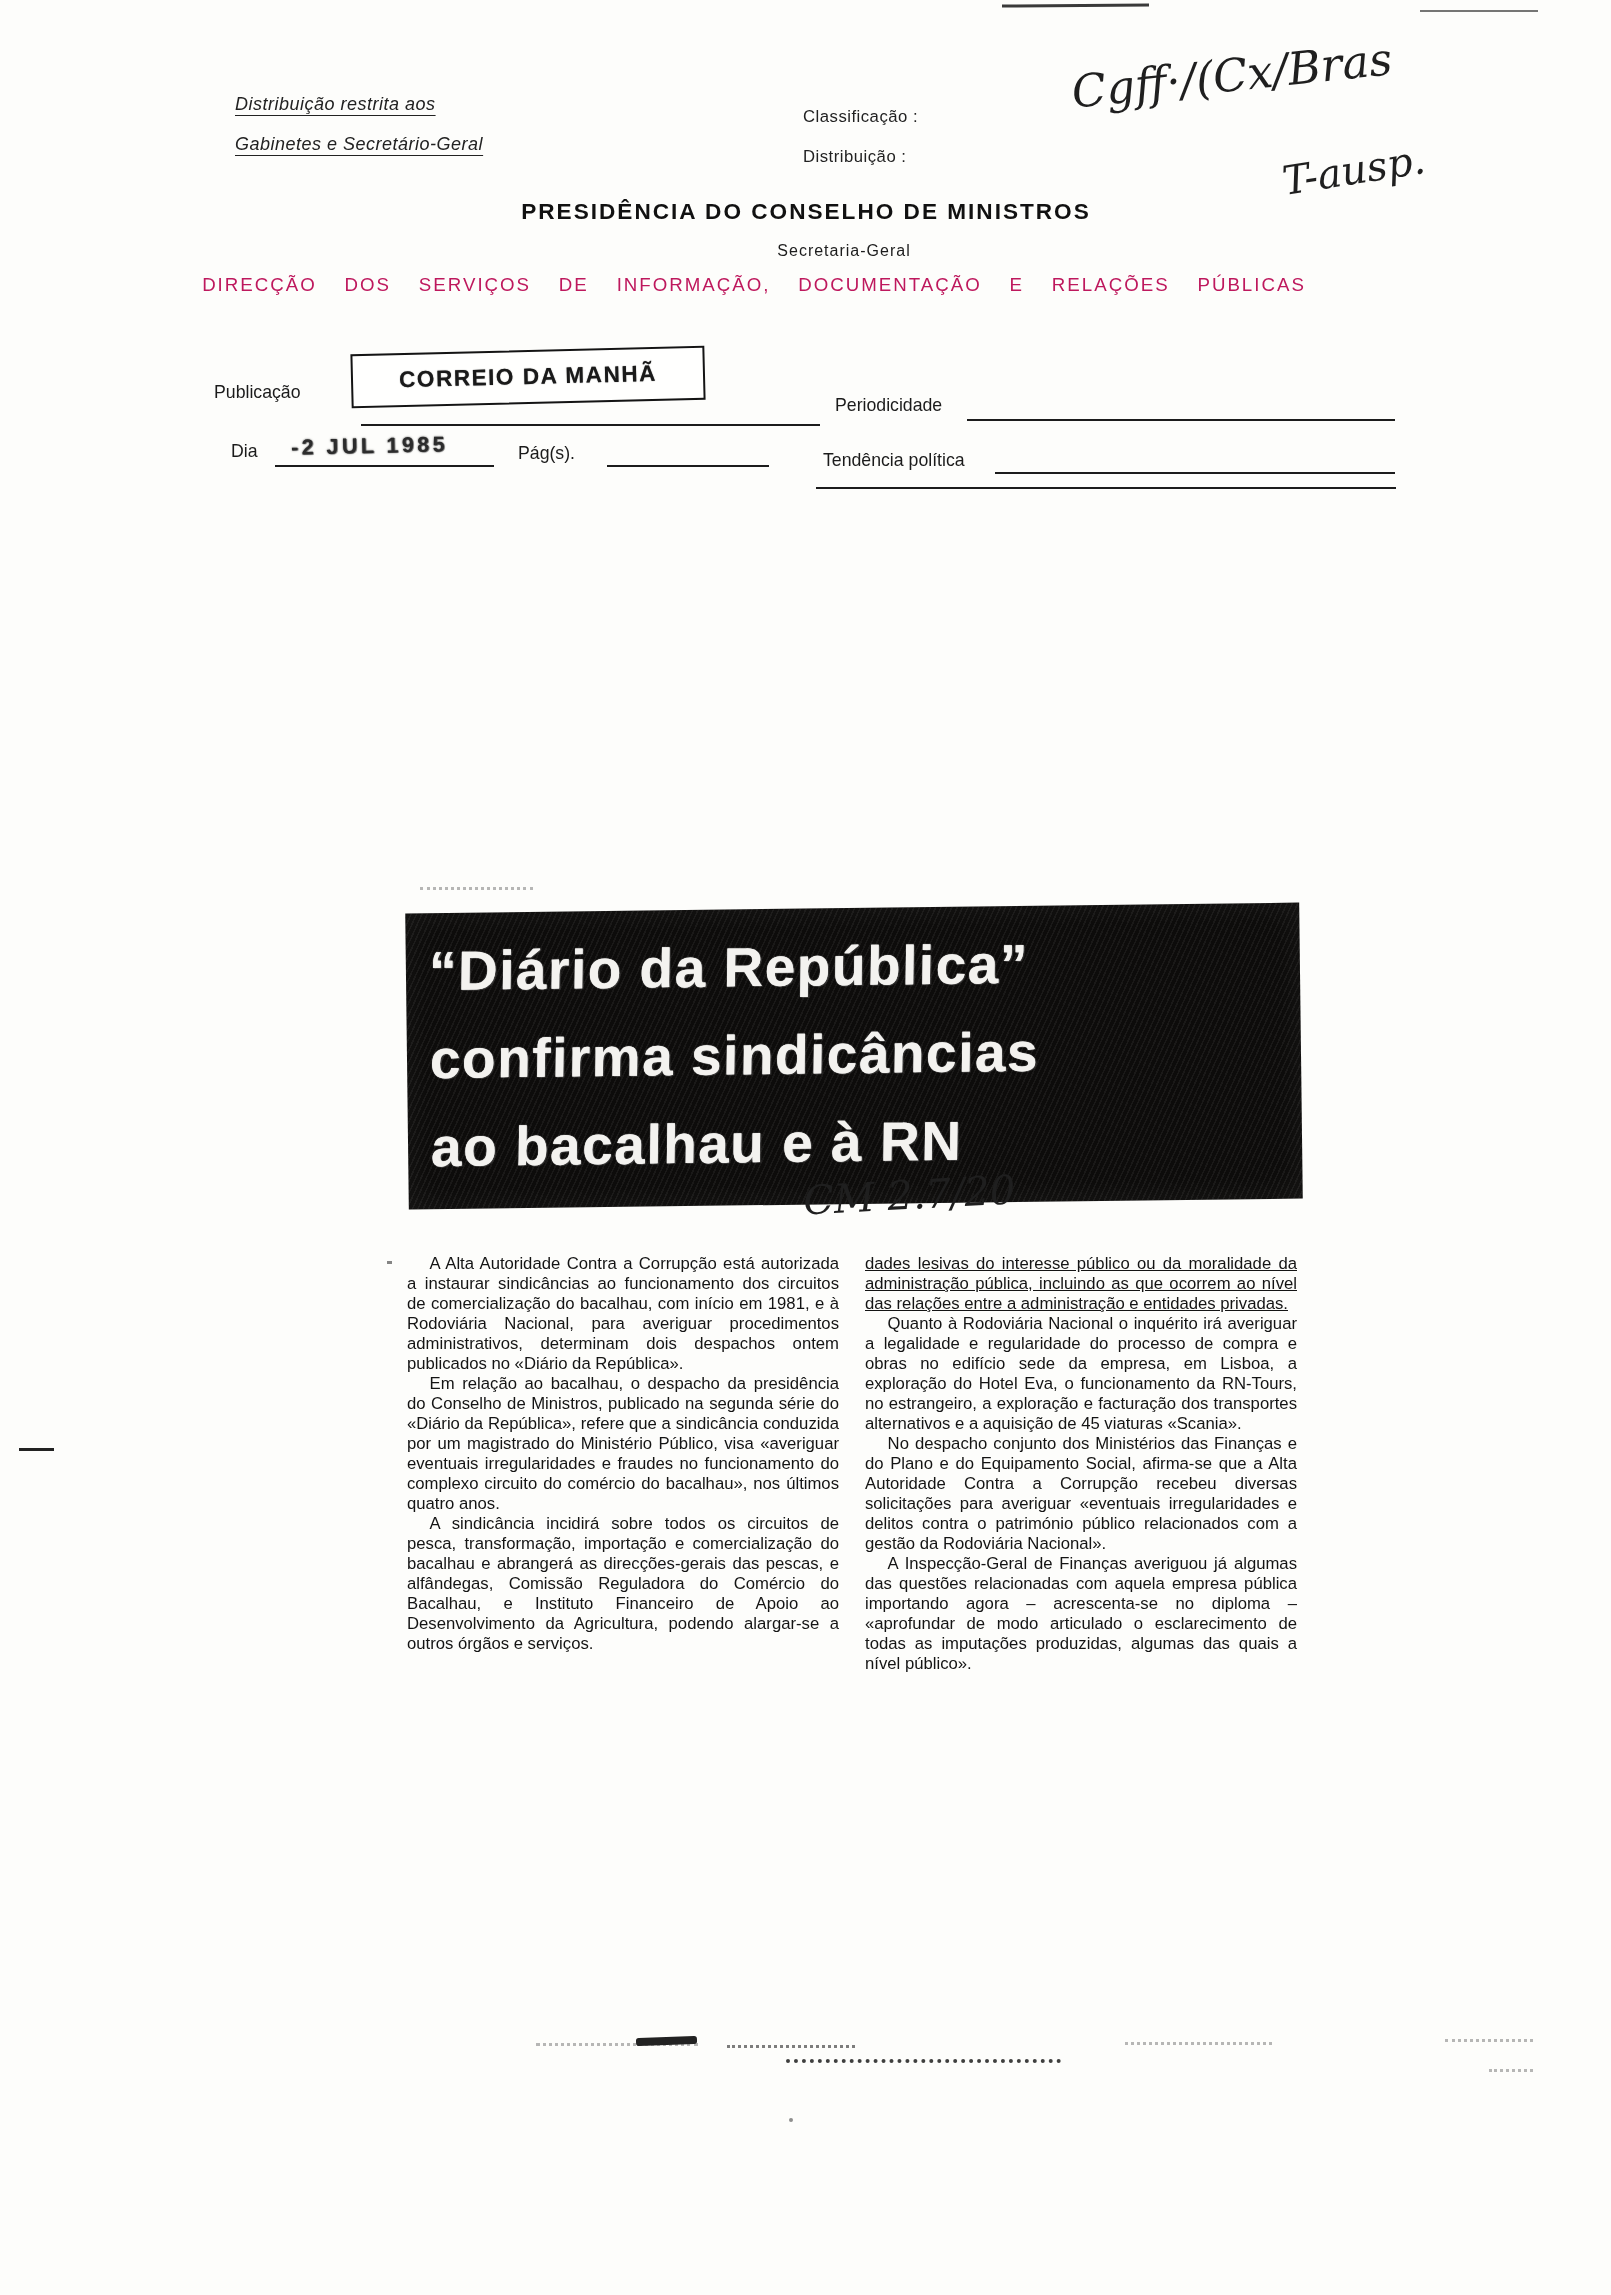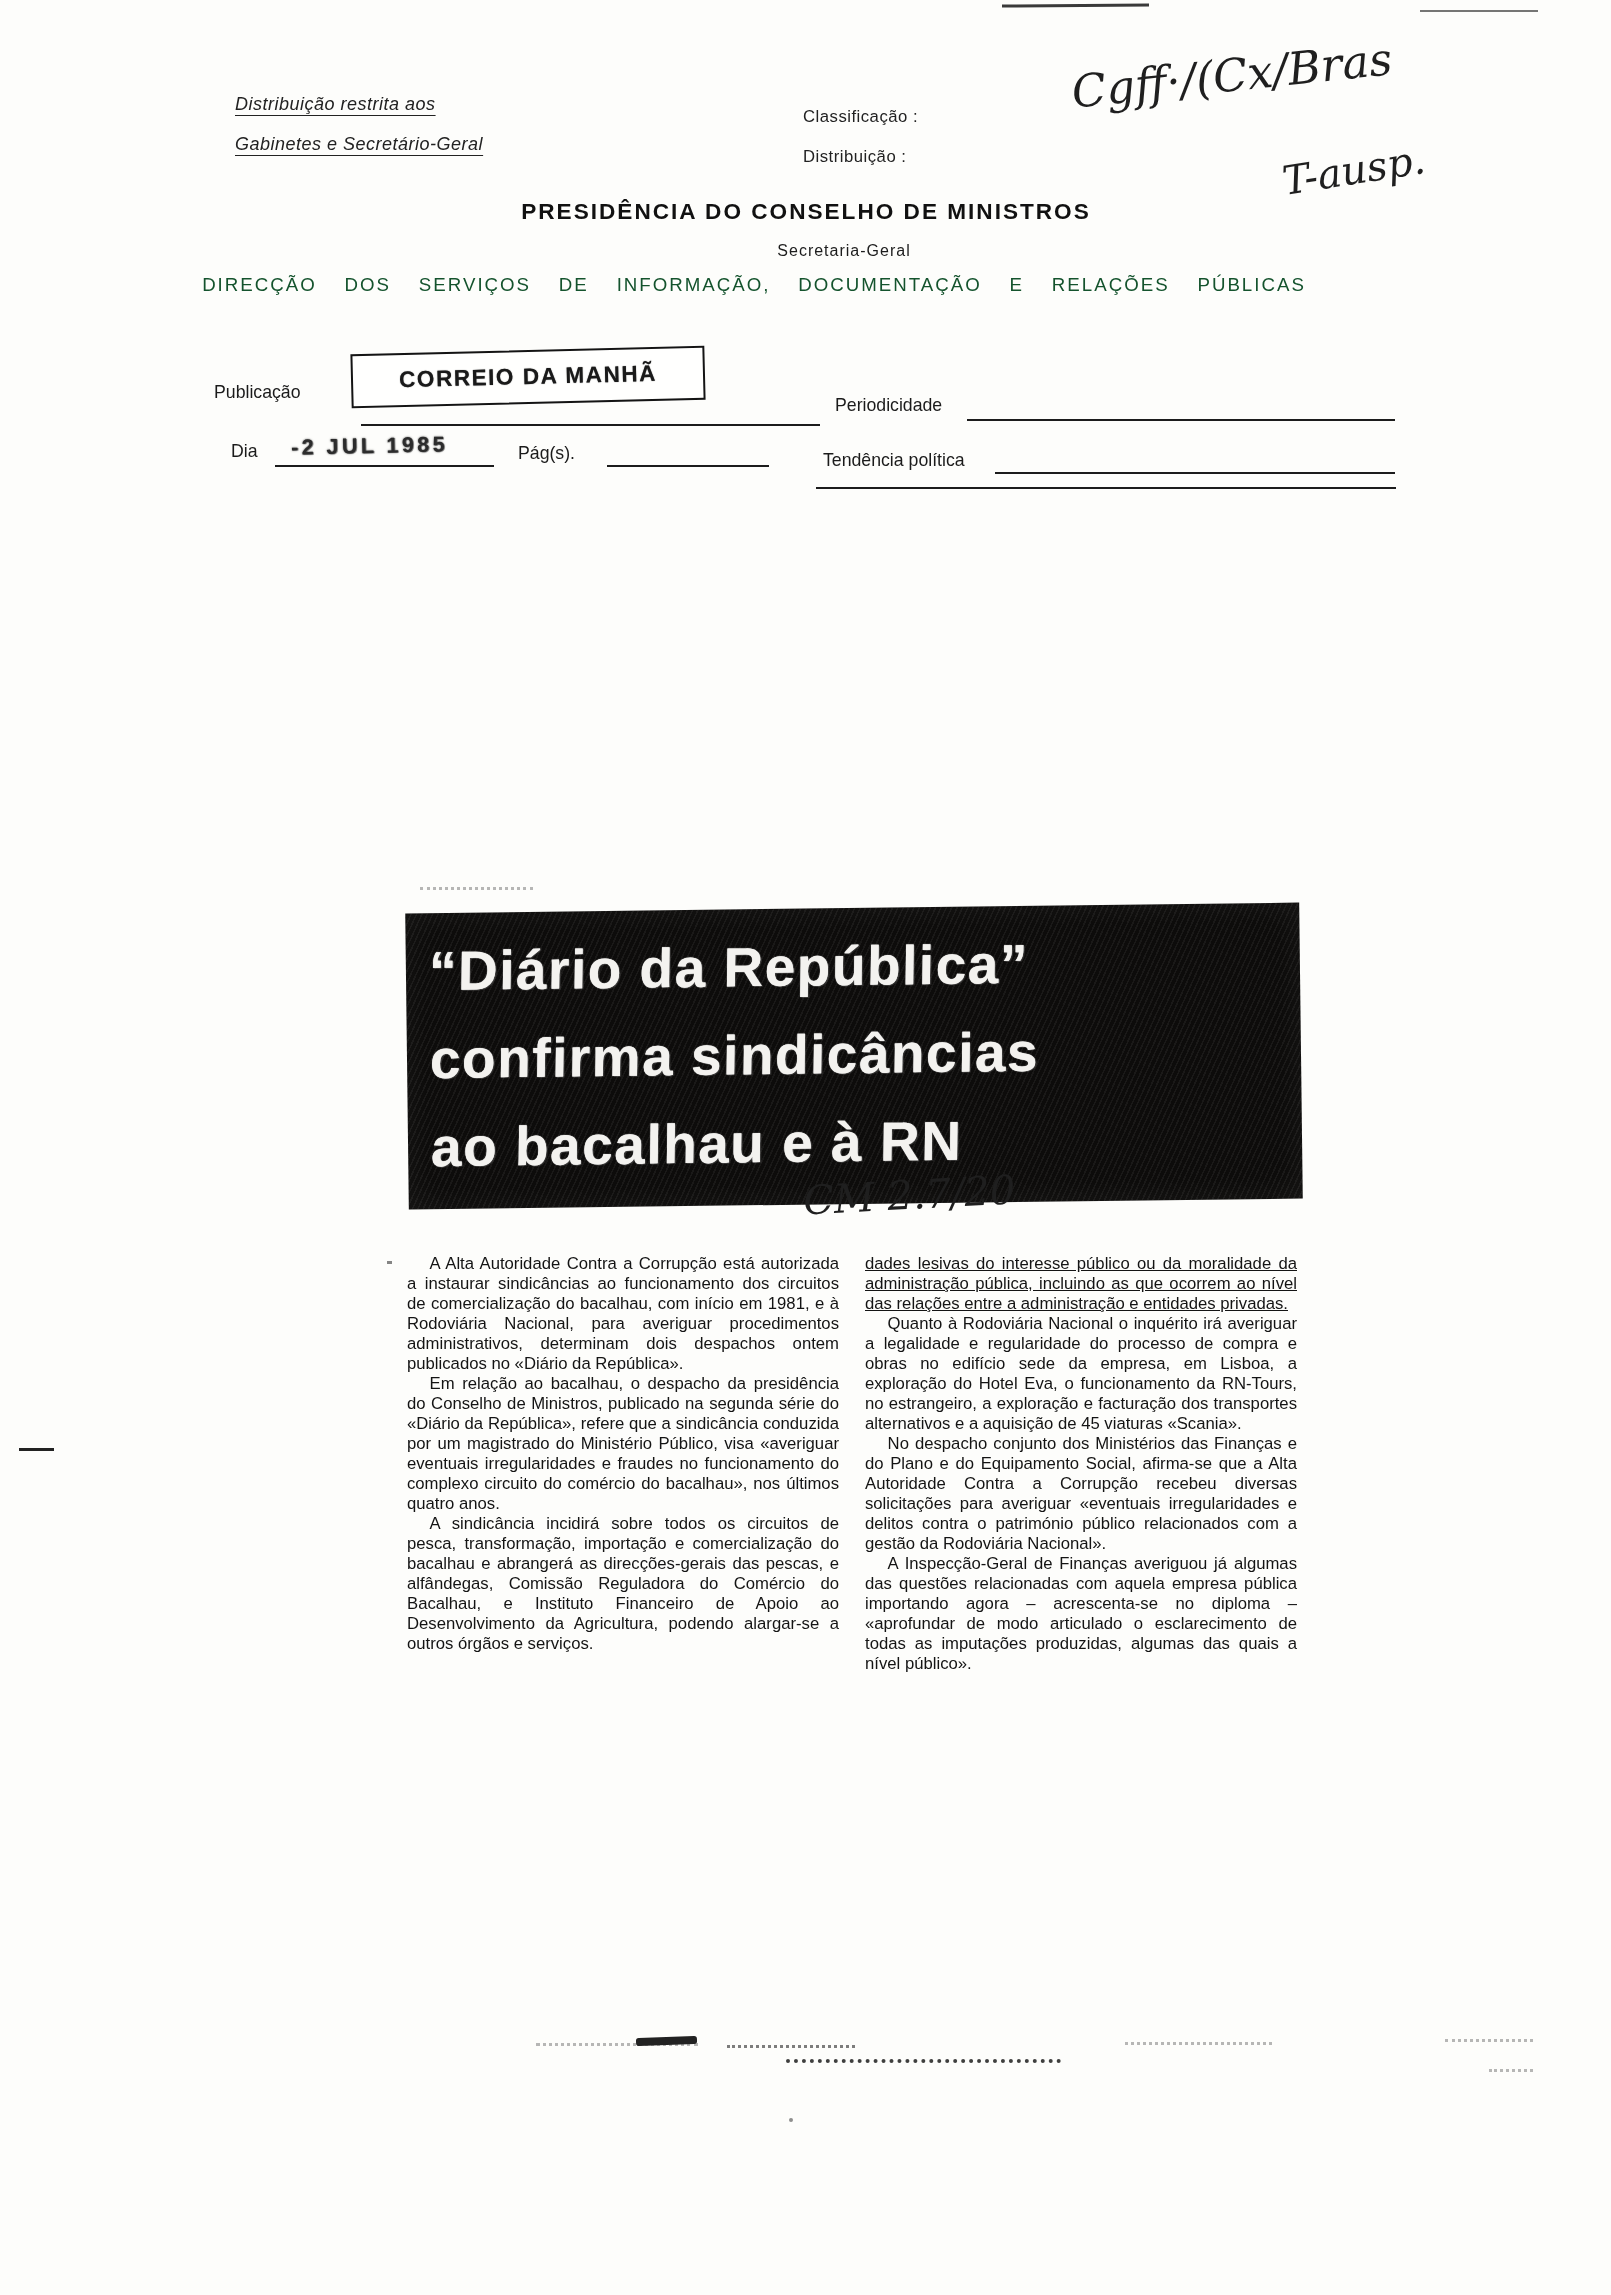--- a/index.html
+++ b/index.html
@@ -17,21 +17,21 @@
   .restricted { font-style:italic; font-size:18px; color:#222;
     text-decoration:underline; text-underline-offset:4.9px; letter-spacing:0.5px; }
 
   .small-label { font-size:16.7px; color:#222; letter-spacing:0.5px; }
 
   
   .hw { font-family:"DejaVu Serif", serif; font-style:italic; color:#1f1f1f; }
 
   .org-title { width:1612px; text-align:center; font-weight:bold; font-size:22.6px; letter-spacing:2px; color:#111; }
   .org-sub   { width:1612px; text-align:center; font-size:16px; letter-spacing:1px; color:#1c1c1c;padding-left:38px; }
-  .org-dir   { width:1508px; text-align:center; font-size:18.7px; letter-spacing:2px; word-spacing:20.6px; color:#14532d; }
+  .org-dir   { width:1508px; text-align:center; font-size:18.7px; letter-spacing:2px; word-spacing:20.6px; color:#be185d; }
   .org-div   { width:1612px; text-align:center; font-size:14.7px; letter-spacing:1.5px; word-spacing:2.9px; color:#3c3c3c; }
 
   .form-label { font-size:17.7px; color:#1b1b1b; }
   .rule { position:absolute; height:0; border-bottom:2px solid #1c1c1c; }
 
   .stamp-box {
     position:absolute; border:2.5px solid #141414; background:rgba(255,255,255,.8);
     display:flex; align-items:center; justify-content:center;
     transform:rotate(-1.4deg);
   }

